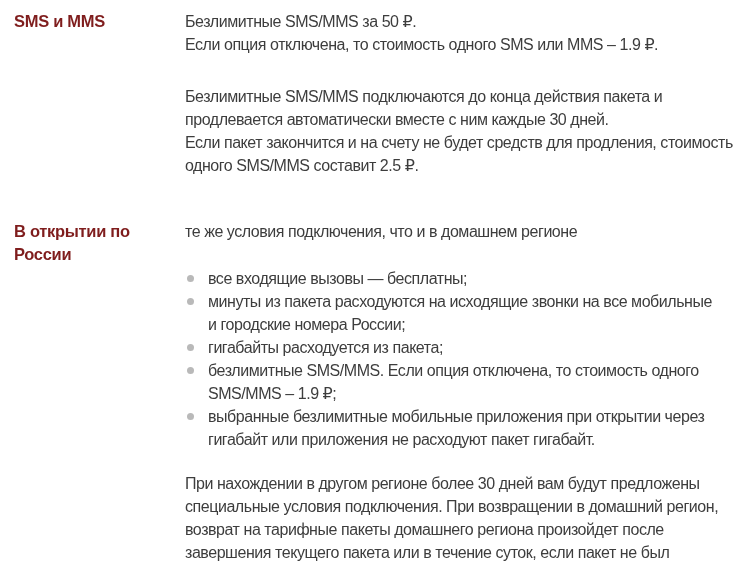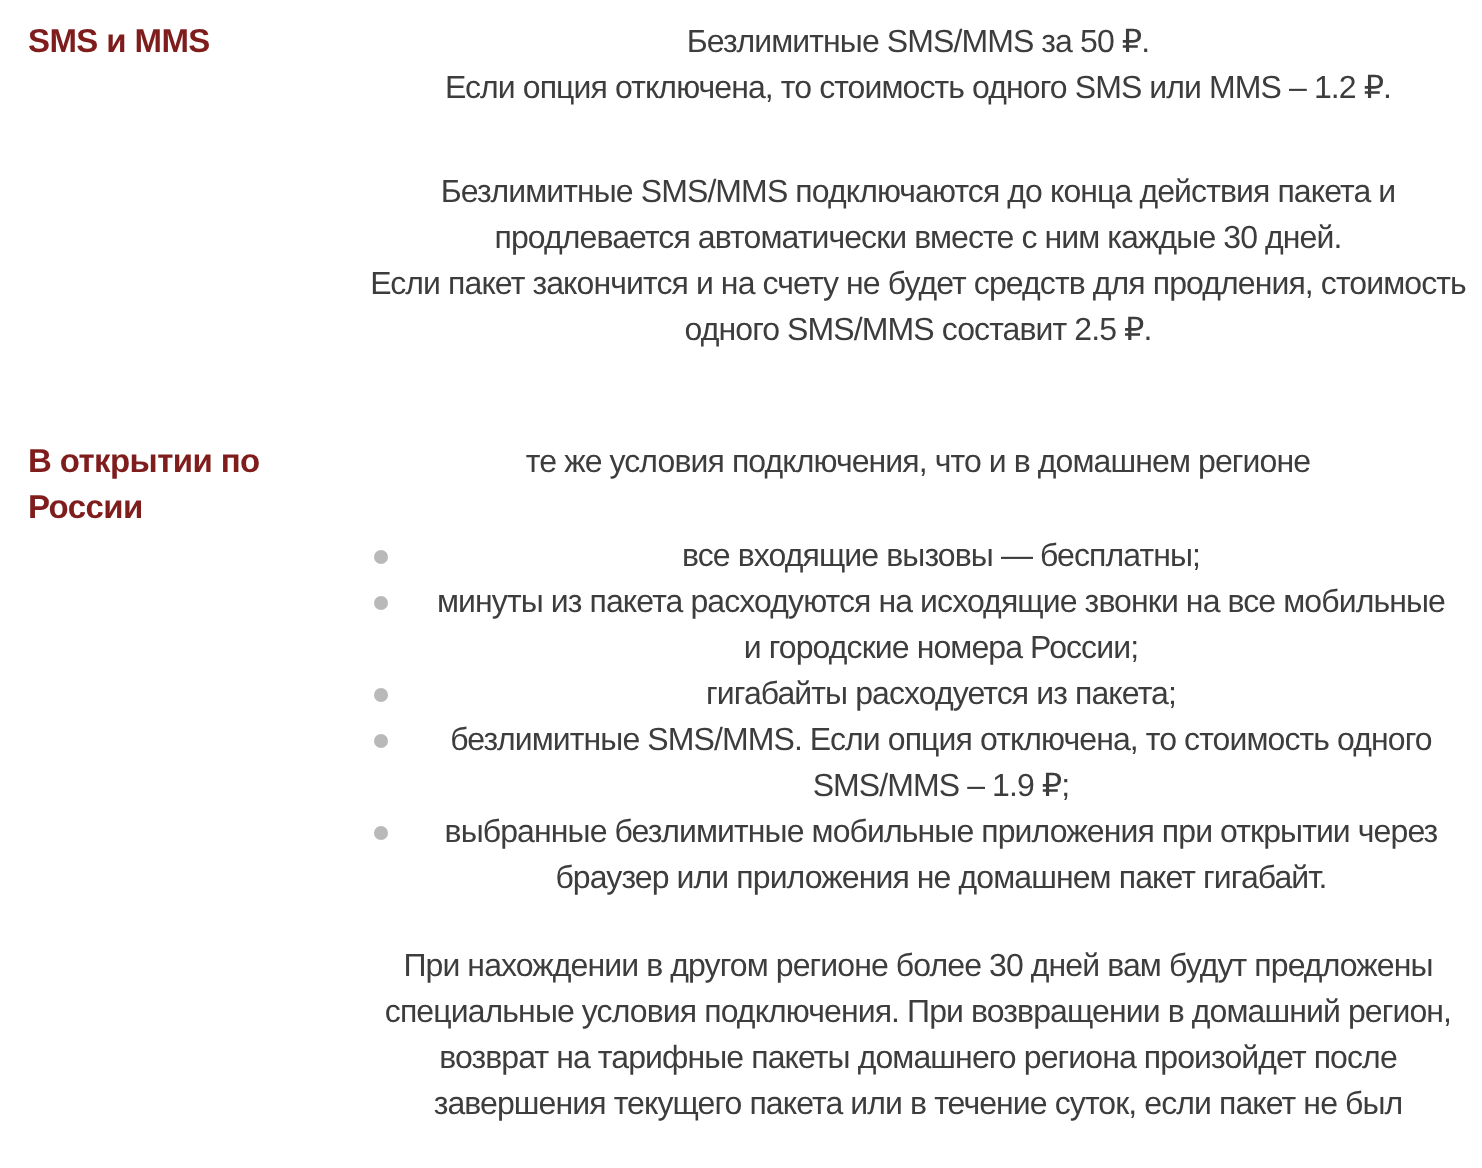--- a/index.html
+++ b/index.html
@@ -18,21 +18,21 @@
   .doc { width: 100%; }
   .row { display: flex; align-items: flex-start; }
   .row + .row { margin-top: 43px; }
   .row-label {
     flex: 0 0 171px;
     font-weight: bold;
     font-size: 16.5px;
     color: #7f1d1d;
     letter-spacing: -0.3px;
   }
-  .row-content { flex: 1 1 auto; max-width: 548px; text-align: center; }
+  .row-content { flex: 1 1 auto; max-width: 548px; }
   .para .text-line { min-height: 23px; }
   .para + .para { margin-top: 29px; }
   .bullets + .para { margin-top: 21px; }
   .bullets { list-style: none; margin-top: 24px; }
   .bullet-item { position: relative; padding-left: 23px; }
   .bullet-dot {
     position: absolute;
     left: 2px;
     top: 8px;
     width: 7px;
@@ -44,21 +44,21 @@
 </head>
 <body>
 
 <main class="doc">
   <div id="sections-root">
       <section class="row">
         <div class="row-label">SMS и MMS</div>
         <div class="row-content">
           <div class="para">
             <div class="text-line">Безлимитные SMS/MMS за 50 ₽.</div>
-            <div class="text-line">Если опция отключена, то стоимость одного SMS или MMS – 1.2 ₽.</div>
+            <div class="text-line">Если опция отключена, то стоимость одного SMS или MMS – 1.9 ₽.</div>
           </div>
           <div class="para">
             <div class="text-line">Безлимитные SMS/MMS подключаются до конца действия пакета и</div>
             <div class="text-line">продлевается автоматически вместе с ним каждые 30 дней.</div>
             <div class="text-line">Если пакет закончится и на счету не будет средств для продления, стоимость</div>
             <div class="text-line">одного SMS/MMS составит 2.5 ₽.</div>
           </div>
         </div>
       </section>
       <section class="row">
@@ -82,21 +82,21 @@
               <div class="text-line">гигабайты расходуется из пакета;</div>
             </li>
             <li class="bullet-item">
               <span class="bullet-dot"></span>
               <div class="text-line">безлимитные SMS/MMS. Если опция отключена, то стоимость одного</div>
               <div class="text-line">SMS/MMS – 1.9 ₽;</div>
             </li>
             <li class="bullet-item">
               <span class="bullet-dot"></span>
               <div class="text-line">выбранные безлимитные мобильные приложения при открытии через</div>
-              <div class="text-line">браузер или приложения не домашнем пакет гигабайт.</div>
+              <div class="text-line">гигабайт или приложения не расходуют пакет гигабайт.</div>
             </li>
           </ul>
           <div class="para">
             <div class="text-line">При нахождении в другом регионе более 30 дней вам будут предложены</div>
             <div class="text-line">специальные условия подключения. При возвращении в домашний регион,</div>
             <div class="text-line">возврат на тарифные пакеты домашнего региона произойдет после</div>
             <div class="text-line">завершения текущего пакета или в течение суток, если пакет не был</div>
           </div>
         </div>
       </section>

